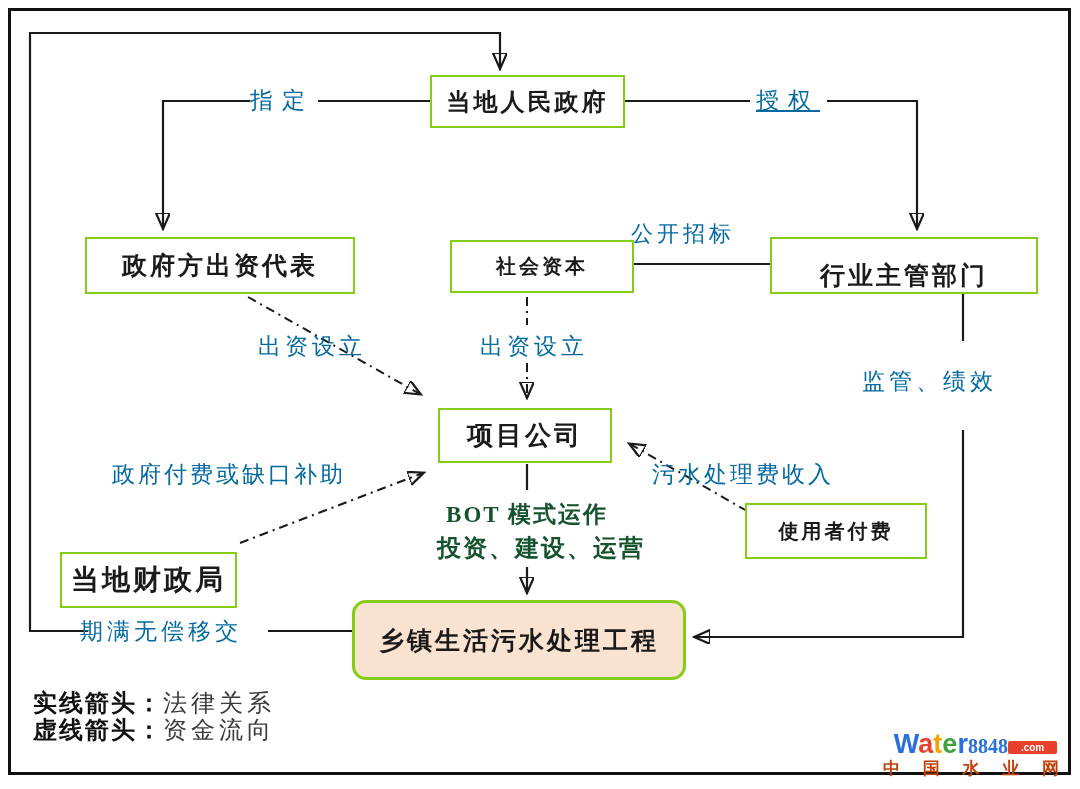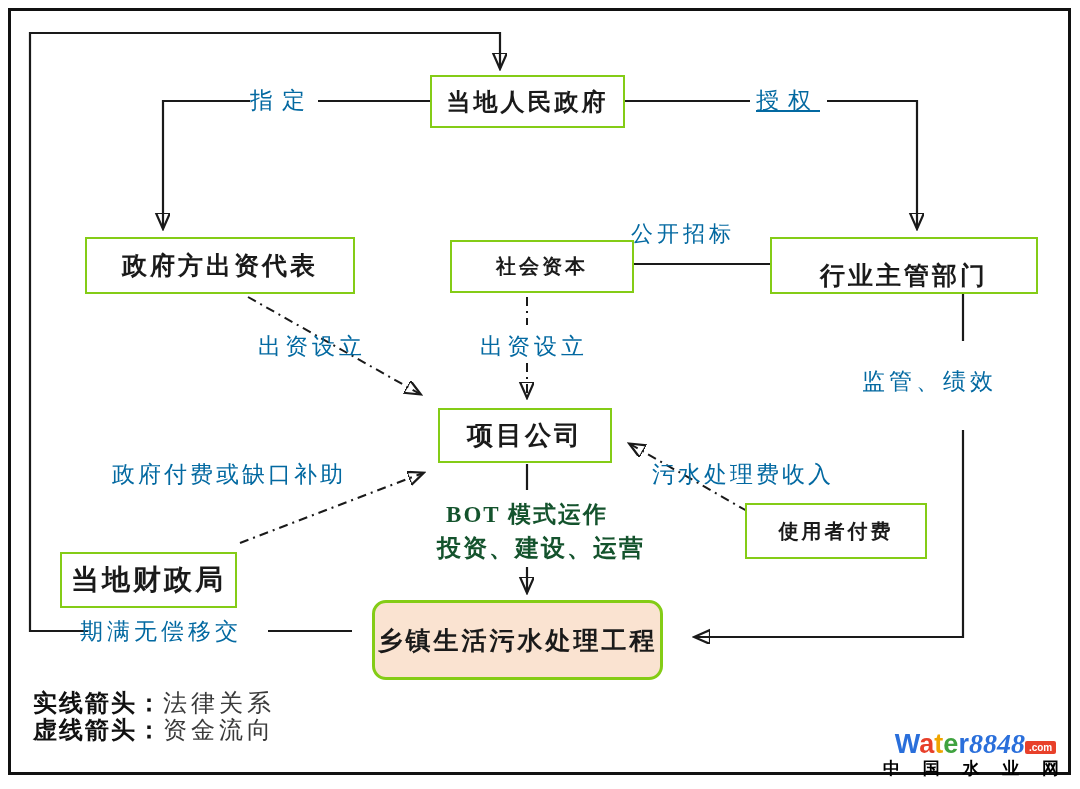--- a/index.html
+++ b/index.html
@@ -22,23 +22,23 @@
   }
   .node.peach { border-radius:14px; border-width:3px; font-weight:700; }
   .lbl { position:absolute; white-space:nowrap; letter-spacing:4px; font-size:23px; color:#0369a1; }
   .botlabel { position:absolute; text-align:center; font-weight:700; color:#14532d; white-space:nowrap; }
   .legend-row { position:absolute; white-space:nowrap; font-size:24px; }
   .legend-term { font-weight:700; color:#111; letter-spacing:2px; }
   .legend-desc { font-weight:400; color:#3a3a3a; letter-spacing:4px; }
   .logo { position:absolute; right:12px; bottom:11px; text-align:center; line-height:1.05;
           font-family:"Liberation Sans","DejaVu Sans",sans-serif; }
   .logo .word { font-weight:700; font-size:27px; letter-spacing:0; }
-  .logo .num { font-style:italic; font-size:28px; font-weight:700;
+  .logo .num { font-size:20px; font-weight:700;
                font-family:"Liberation Serif",serif; }
-  .logo .tld { font-size:10px; font-weight:700; color:#fff; padding:1px 4px;
+  .logo .tld { font-size:10px; font-weight:700; color:#fff; padding:1px 13px;
                border-radius:2px; position:relative; top:-2px; }
   .logo .site { font-weight:700; font-size:17px; letter-spacing:9px; margin-top:2px; }
 </style>
 </head>
 <body>
 
 <div class="canvas">
 
   <svg class="wires" viewBox="0 0 1080 789">
     <defs>
@@ -97,21 +97,21 @@
   </div>
 
   <div class="node" style="left:60px; top:520px; width:177px; height:56px; font-size:28px; font-weight:700;margin-top:32px;">
     <span>当地财政局</span>
   </div>
 
   <div class="node" style="left:745px; top:503px; width:182px; height:56px; font-size:20px;">
     <span>使用者付费</span>
   </div>
 
-  <div class="node peach" style="left: 352px; top: 600px; width: 291px; height: 80px; font-size: 25px; background-color: rgb(250, 227, 209); margin-left: 20px;">
+  <div class="node peach" style="left: 352px; top: 600px; width: 334px; height: 80px; font-size: 25px; background-color: rgb(250, 227, 209);">
     <span>乡镇生活污水处理工程</span>
   </div>
 
   <div class="lbl" style="left:250px; top:85px; letter-spacing:9px;">指定</div>
 
   <div class="lbl" style="left:756px; top:85px; letter-spacing:9px;text-decoration:underline;">授权</div>
 
   <div class="lbl" style="left:631px; top:219px; font-size:22px;">公开招标</div>
 
   <div class="lbl" style="left:258px; top:331px;">出资设立</div>
@@ -133,16 +133,16 @@
     <span class="legend-term">实线箭头：</span><span class="legend-desc">法律关系</span>
   </div>
   <div class="legend-row" style="left:33px; top:714px;">
     <span class="legend-term">虚线箭头：</span><span class="legend-desc">资金流向</span>
   </div>
 
   <div class="logo">
     <div>
       <span class="word" style="color: rgb(42, 111, 219);">W</span><span class="word" style="color: rgb(232, 64, 42);">a</span><span class="word" style="color: rgb(240, 165, 0);">t</span><span class="word" style="color: rgb(63, 162, 63);">e</span><span class="word" style="color: rgb(42, 111, 219);">r</span><span class="num" style="color: rgb(42, 111, 219);">8848</span><span class="tld" style="background-color: rgb(232, 64, 42);">.com</span>
     </div>
-    <div class="site" style="color: #000000;">中 国 水 业 网</div>
+    <div class="site" style="color: #c2410c;">中 国 水 业 网</div>
   </div>
 
 </div>
 
 </body></html>

